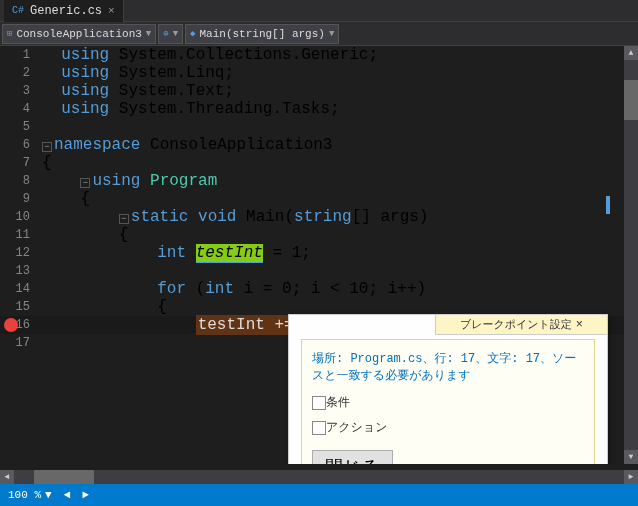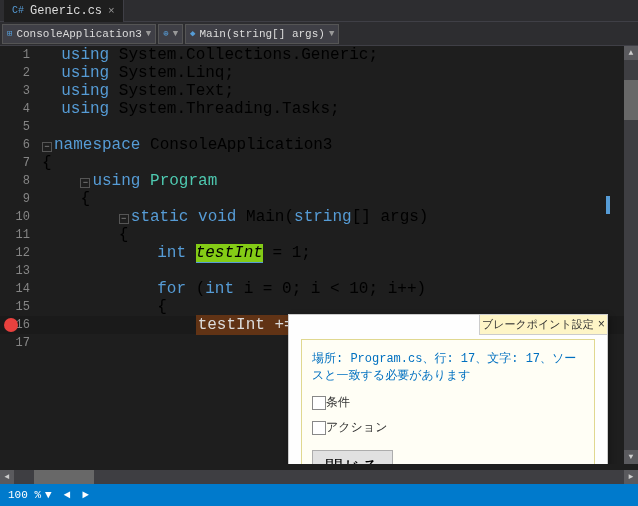--- a/index.html
+++ b/index.html
@@ -152,21 +152,21 @@
       width: 320px;
       box-shadow: 2px 2px 6px rgba(0,0,0,0.3);
     }
 
     .bp-popup-title-bar {
       position: absolute;
       top: -1px;
       right: -1px;
       background: #fef5c7;
       border: 1px solid #ccc;
-      padding: 2px 2px;
+      padding: 2px 24px;
       font-size: 11px;
       color: #333;
       display: flex;
       align-items: center;
       gap: 4px;
     }
 
     .bp-popup-body {
       background: #fffef5;
       border: 1px solid #e0d890;

